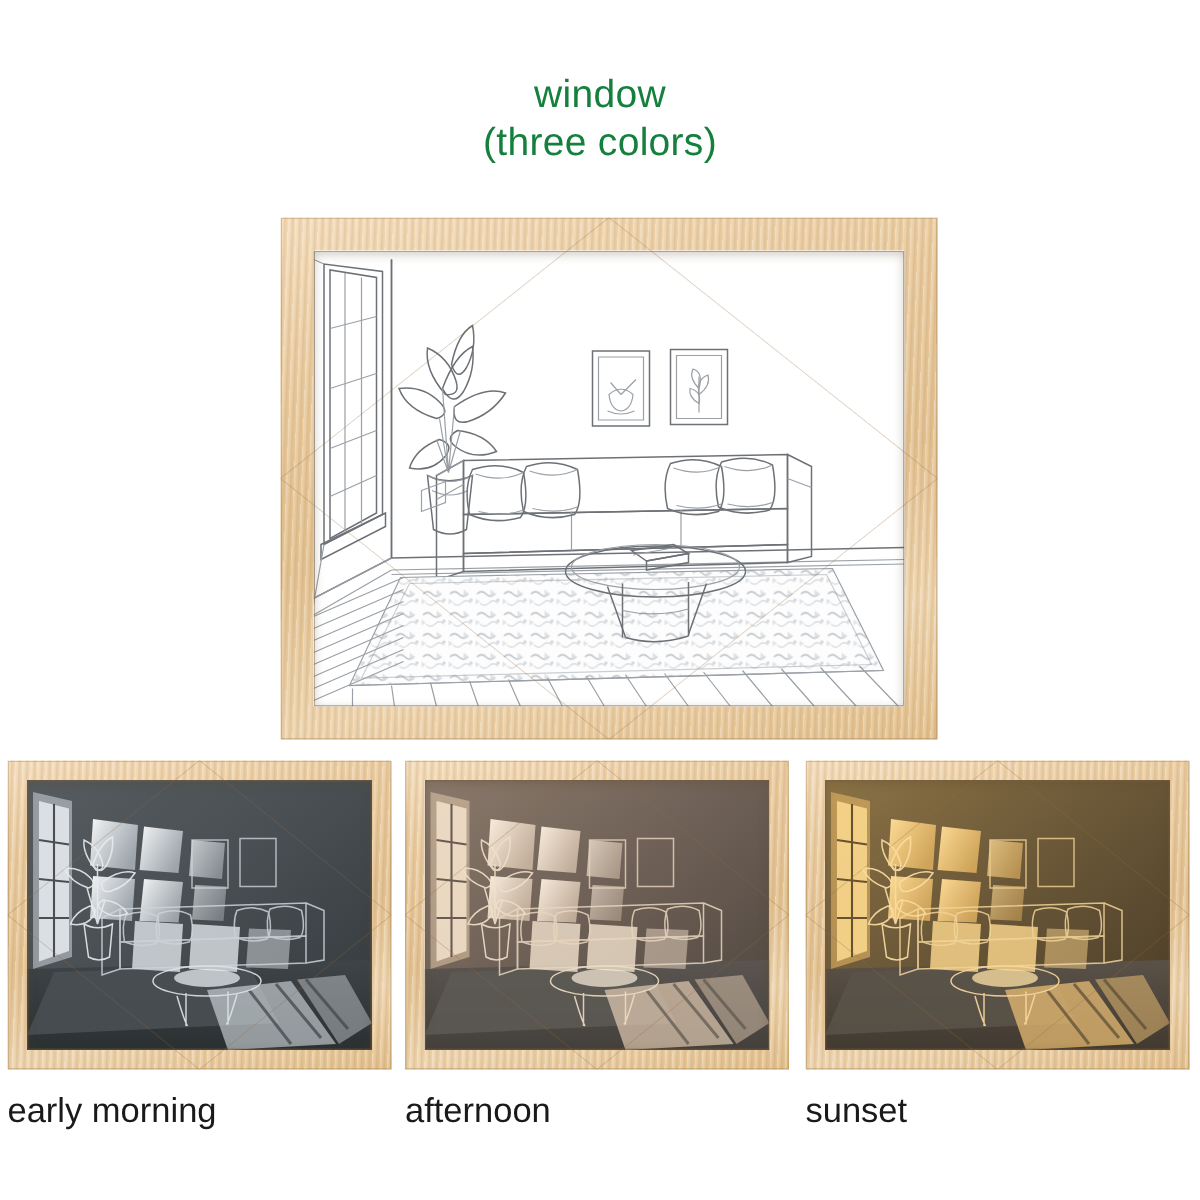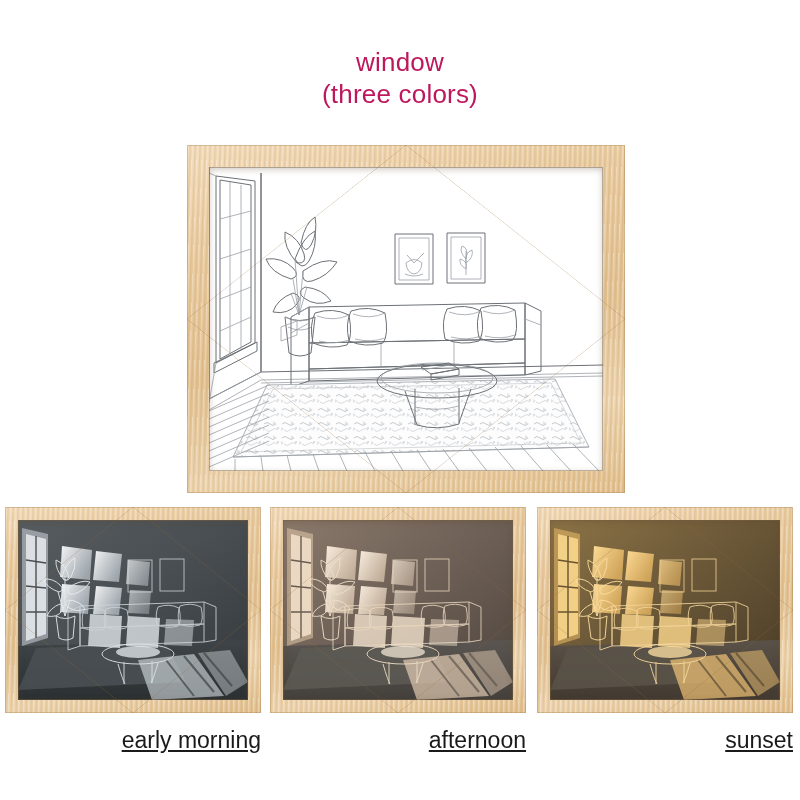--- a/index.html
+++ b/index.html
@@ -6,21 +6,21 @@
   body{
     width:800px;height:800px;background:#ffffff;
     font-family:"Liberation Sans", sans-serif;
     overflow:hidden;position:relative;
   }
   #stage{position:absolute;inset:0;width:800px;height:800px;}
 
   
   .title-block{
     position:absolute;left:0;top:46px;width:800px;text-align:center;
-    color:#be185d;font-size:26px;line-height:32px;letter-spacing:.2px;
+    color:#15803d;font-size:26px;line-height:32px;letter-spacing:.2px;
   }
   .title-line2{display:block;}
 
   
   .frame{
     position:absolute;
     background:
       repeating-linear-gradient(92deg,
         rgba(255,255,255,.30) 0px, rgba(255,255,255,0) 2px,
         rgba(160,110,60,.14) 3px, rgba(255,255,255,0) 5px),
@@ -55,22 +55,22 @@
   svg.scene-svg{position:absolute;inset:0;width:100%;height:100%;display:block;}
 
   
   .mini{position:absolute;top:507px;width:256px;height:206px;}
   #mini-1{left:5px;}
   #mini-2{left:270px;}
   #mini-3{left:537px;}
   .mini .frame-inner{left:13px;top:13px;right:13px;bottom:13px;}
 
   .mini-caption{
-    position:absolute;top:726px;width:256px;text-align:right;
-    font-size:23px;color:#1a1a1a;line-height:28px;text-decoration:underline;
+    position:absolute;top:726px;width:256px;text-align:left;
+    font-size:23px;color:#1a1a1a;line-height:28px;
   }
   #cap-1{left:5px;}
   #cap-2{left:270px;}
   #cap-3{left:537px;}
 
   .mini-bg{position:absolute;inset:0;}
 </style>
 </head>
 <body>
 

